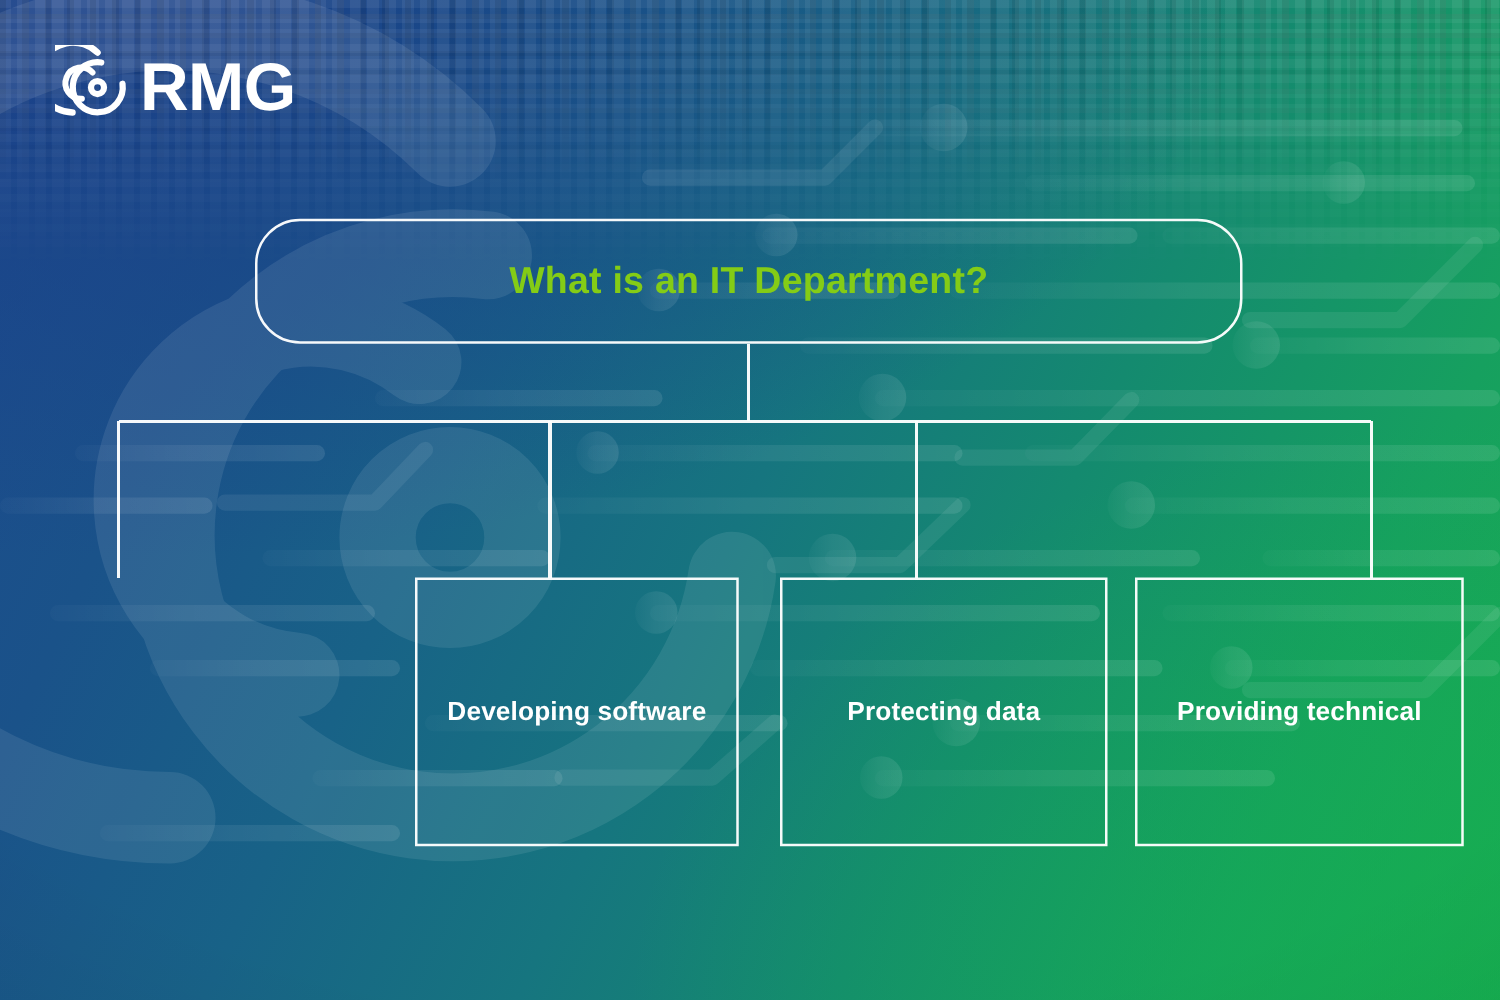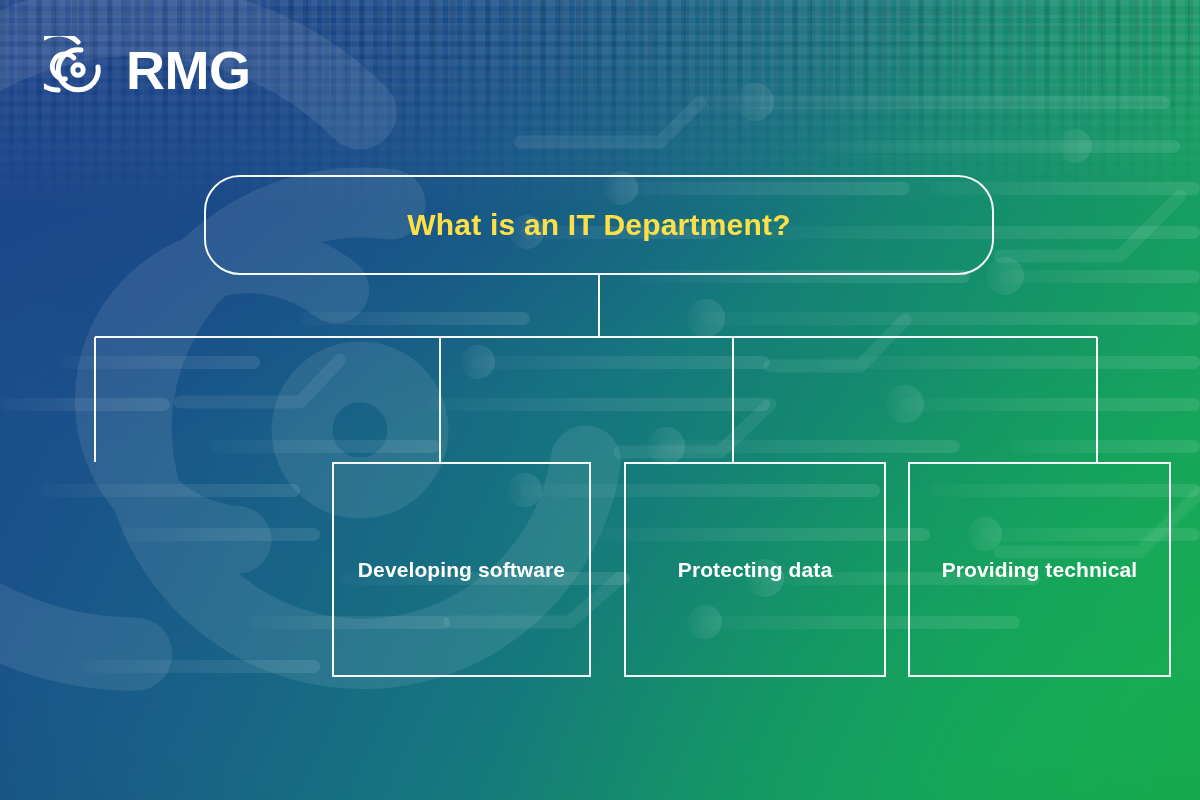--- a/index.html
+++ b/index.html
@@ -91,21 +91,20 @@
     pointer-events: none;
   }
 
   
   .brand {
     position: absolute;
     left: 44px;
     top: 36px;
     display: flex;
     align-items: center;
-    gap: 14px;
     justify-content: space-between;
   }
   .brand-mark { width: 68px; height: 68px; display:block; }
   .brand-word {
     color: #ffffff;
     font-size: 54px;
     font-weight: 700;
     letter-spacing: -0.5px;
     line-height: 1;
     font-family: "Liberation Sans", sans-serif;
@@ -126,21 +125,21 @@
     width: 790px;
     height: 100px;
     border: 2.5px solid rgba(255,255,255,.96);
     border-radius: 36px;
     display: flex;
     align-items: center;
     justify-content: center;
     box-sizing: border-box;
   }
   .title-node-label {
-    color: #fde047;
+    color: #84cc16;
     font-size: 30px;
     font-weight: 700;
     letter-spacing: .2px;
     text-align: center;
     font-family: "Liberation Sans", sans-serif;
   }
 
   
   .leaf {
     position: absolute;

